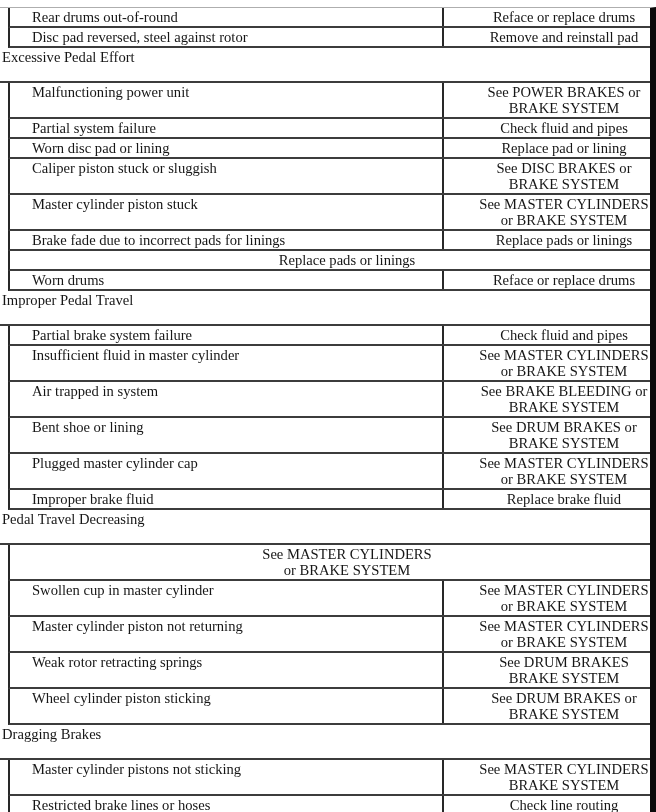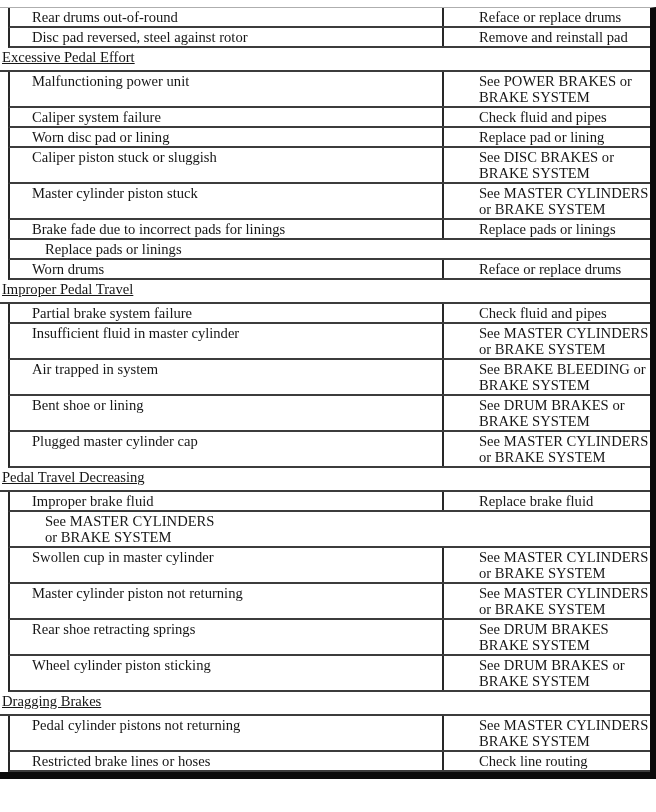--- a/index.html
+++ b/index.html
@@ -33,32 +33,31 @@
     border-left: 2px solid #282828;
   }
   .cell-left {
     width: 434px;
     flex: 0 0 434px;
     border-right: 2px solid #282828;
     padding: 1px 12px 1px 22px;
   }
   .cell-right {
     flex: 1 1 auto;
-    text-align: left;
+    text-align: center;
     padding: 1px 1px 1px 4px;
     white-space: pre-line;
     margin-left: 31px;
   }
   .row.section {
     border-bottom: 2px solid #3c3c3c;
   }
   .section-label {
     flex: 1 1 auto;
-    padding: 1px 0 5px 2px;
-    text-decoration: underline;
+    padding: 1px 0 16px 2px;
   }
 </style>
 </head>
 <body>
 
 <div class="page">
   <div class="tbl" id="diagnosis-table">
       <div class="row item">
         <div class="cell-left">Rear drums out-of-round</div>
         <div class="cell-right">Reface or replace drums</div>
@@ -69,21 +68,21 @@
       </div>
       <div class="row section">
         <div class="section-label">Excessive Pedal Effort</div>
       </div>
       <div class="row item">
         <div class="cell-left">Malfunctioning power unit</div>
         <div class="cell-right">See POWER BRAKES or
 BRAKE SYSTEM</div>
       </div>
       <div class="row item">
-        <div class="cell-left">Caliper system failure</div>
+        <div class="cell-left">Partial system failure</div>
         <div class="cell-right">Check fluid and pipes</div>
       </div>
       <div class="row item">
         <div class="cell-left">Worn disc pad or lining</div>
         <div class="cell-right">Replace pad or lining</div>
       </div>
       <div class="row item">
         <div class="cell-left">Caliper piston stuck or sluggish</div>
         <div class="cell-right">See DISC BRAKES or
 BRAKE SYSTEM</div>
@@ -124,56 +123,56 @@
       <div class="row item">
         <div class="cell-left">Bent shoe or lining</div>
         <div class="cell-right">See DRUM BRAKES or
 BRAKE SYSTEM</div>
       </div>
       <div class="row item">
         <div class="cell-left">Plugged master cylinder cap</div>
         <div class="cell-right">See MASTER CYLINDERS
 or BRAKE SYSTEM</div>
       </div>
-      <div class="row section">
-        <div class="section-label">Pedal Travel Decreasing</div>
-      </div>
       <div class="row item">
         <div class="cell-left">Improper brake fluid</div>
         <div class="cell-right">Replace brake fluid</div>
+      </div>
+      <div class="row section">
+        <div class="section-label">Pedal Travel Decreasing</div>
       </div>
       <div class="row item">
         <div class="cell-right">See MASTER CYLINDERS
 or BRAKE SYSTEM</div>
       </div>
       <div class="row item">
         <div class="cell-left">Swollen cup in master cylinder</div>
         <div class="cell-right">See MASTER CYLINDERS
 or BRAKE SYSTEM</div>
       </div>
       <div class="row item">
         <div class="cell-left">Master cylinder piston not returning</div>
         <div class="cell-right">See MASTER CYLINDERS
 or BRAKE SYSTEM</div>
       </div>
       <div class="row item">
-        <div class="cell-left">Rear shoe retracting springs</div>
+        <div class="cell-left">Weak rotor retracting springs</div>
         <div class="cell-right">See DRUM BRAKES
 BRAKE SYSTEM</div>
       </div>
       <div class="row item">
         <div class="cell-left">Wheel cylinder piston sticking</div>
         <div class="cell-right">See DRUM BRAKES or
 BRAKE SYSTEM</div>
       </div>
       <div class="row section">
         <div class="section-label">Dragging Brakes</div>
       </div>
       <div class="row item">
-        <div class="cell-left">Pedal cylinder pistons not returning</div>
+        <div class="cell-left">Master cylinder pistons not sticking</div>
         <div class="cell-right">See MASTER CYLINDERS
 BRAKE SYSTEM</div>
       </div>
       <div class="row item">
         <div class="cell-left">Restricted brake lines or hoses</div>
         <div class="cell-right">Check line routing</div>
       </div>
     </div>
 </div>
 

